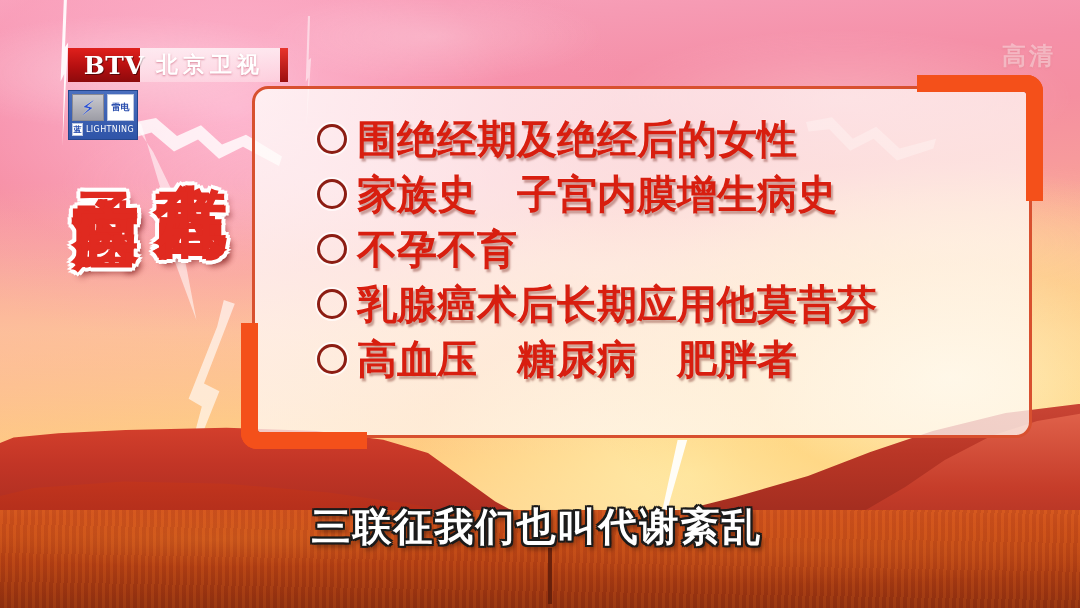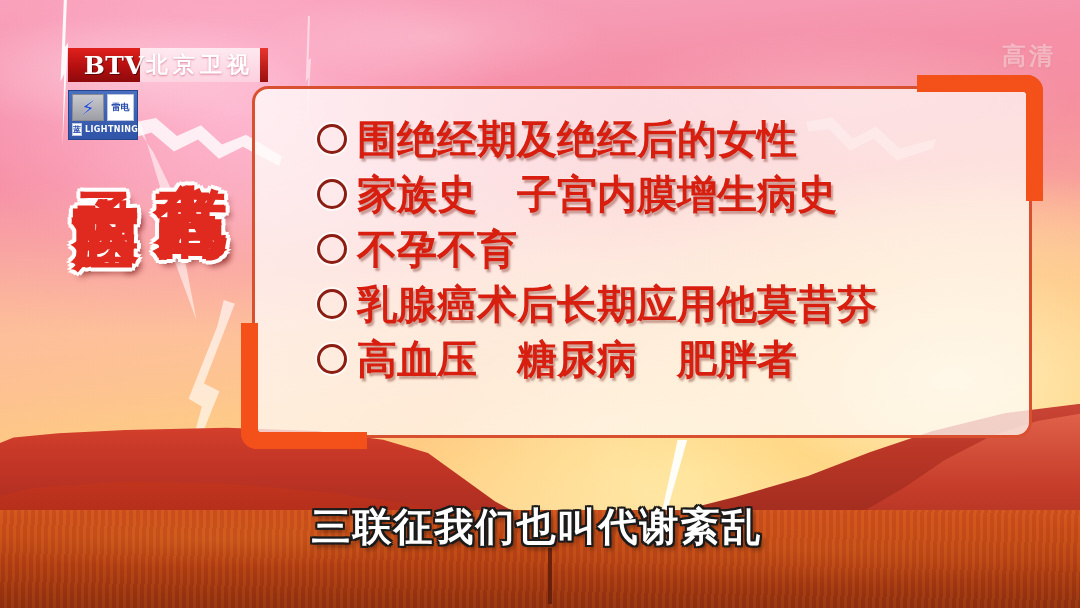--- a/index.html
+++ b/index.html
@@ -100,21 +100,21 @@
   .logo-bug{ position:absolute; left:68px; top:48px; display:flex; align-items:stretch; height:34px; }
   .btv-box{
     width:72px; background:linear-gradient(180deg,#e0201c 0%,#b50f10 55%,#8d0a0c 100%);
     display:flex; align-items:center; justify-content:center;padding-left:20px;
   }
   .btv-box span{
     font-family:"DejaVu Serif","Liberation Serif",serif; font-weight:700; font-size:25px;
     color:#fff; letter-spacing:.5px; text-shadow:1px 1px 0 rgba(0,0,0,.45);
   }
   .btv-cn{
-    width:120px; background:linear-gradient(180deg,rgba(255,255,255,.70),rgba(255,235,240,.45));
+    width:140px; background:linear-gradient(180deg,rgba(255,255,255,.70),rgba(255,235,240,.45));
     display:flex; align-items:center; justify-content:center;
   }
   .btv-cn span{
     font-size:22px; font-weight:700; color:#fff; letter-spacing:5px;
     text-shadow:0 1px 2px rgba(190,60,90,.55);
   }
   .btv-tail{ width:8px; background:linear-gradient(180deg,#e8342c,#9c0f0f); }
 
   
   .alert-badge{
@@ -131,21 +131,21 @@
   .ab-cn{
     flex:1; background:#fff; border:1px solid #bcc6de; color:#2b4fae;
     font-size:9px; font-weight:700; line-height:1.05; text-align:center;
     display:flex; flex-direction:column; align-items:center; justify-content:center; letter-spacing:0;
   }
   .ab-bot{ display:flex; gap:3px; align-items:center; margin-top:2px; height:14px; }
   .ab-blue{
     width:16px; height:13px; background:#fff; color:#2b4fae; border:1px solid #bcc6de;
     font-size:8px; font-weight:700; display:flex; align-items:center; justify-content:center;
   }
-  .ab-en{ color:#fff; font-size:8px; font-weight:700; letter-spacing:.4px; }
+  .ab-en{ color:#fff; font-size:8px; font-weight:400; letter-spacing:.4px; }
 
   
   .vtitle{
     position:absolute; writing-mode:vertical-rl; text-orientation:upright;
     font-family:"DejaVu Serif","Liberation Serif",serif; font-weight:700;
     color:#e02a20; letter-spacing:2px;
     text-shadow:
       -3px 0 0 #fff, 3px 0 0 #fff, 0 -3px 0 #fff, 0 3px 0 #fff,
       -3px -3px 0 #fff, 3px -3px 0 #fff, -3px 3px 0 #fff, 3px 3px 0 #fff,
       -4px 0 0 #fff, 4px 0 0 #fff, 0 -4px 0 #fff, 0 4px 0 #fff,

